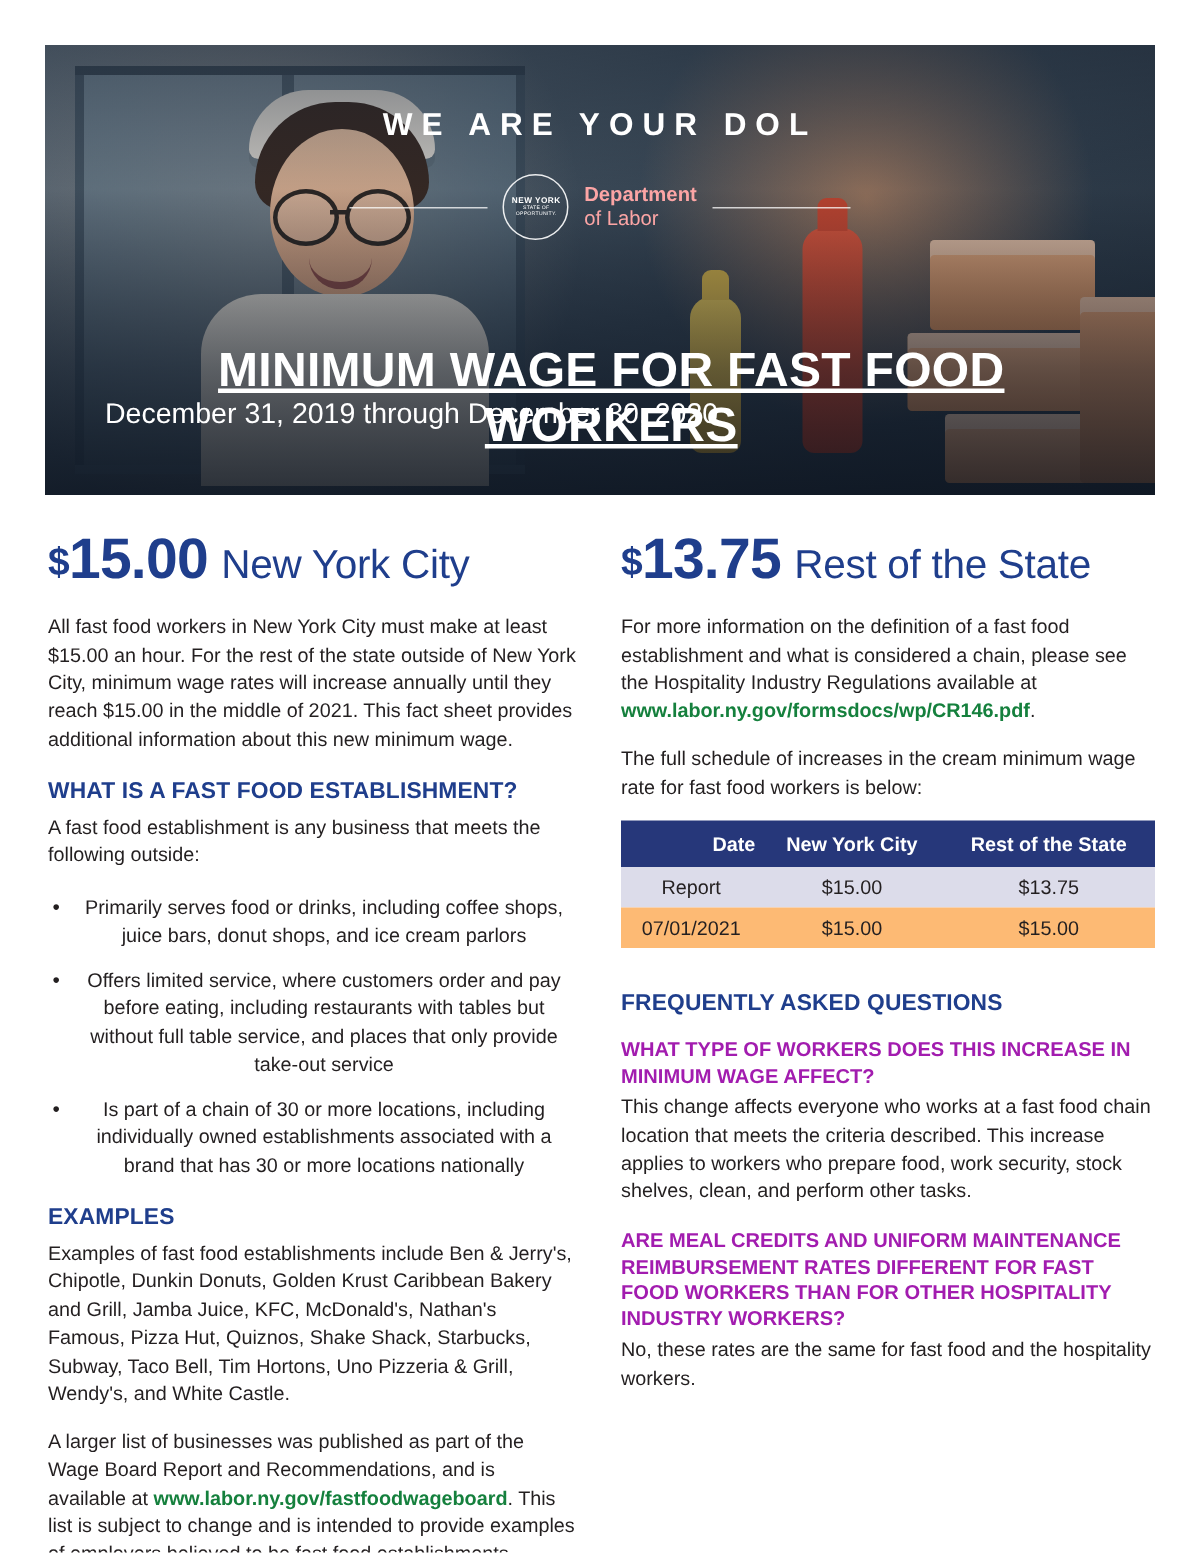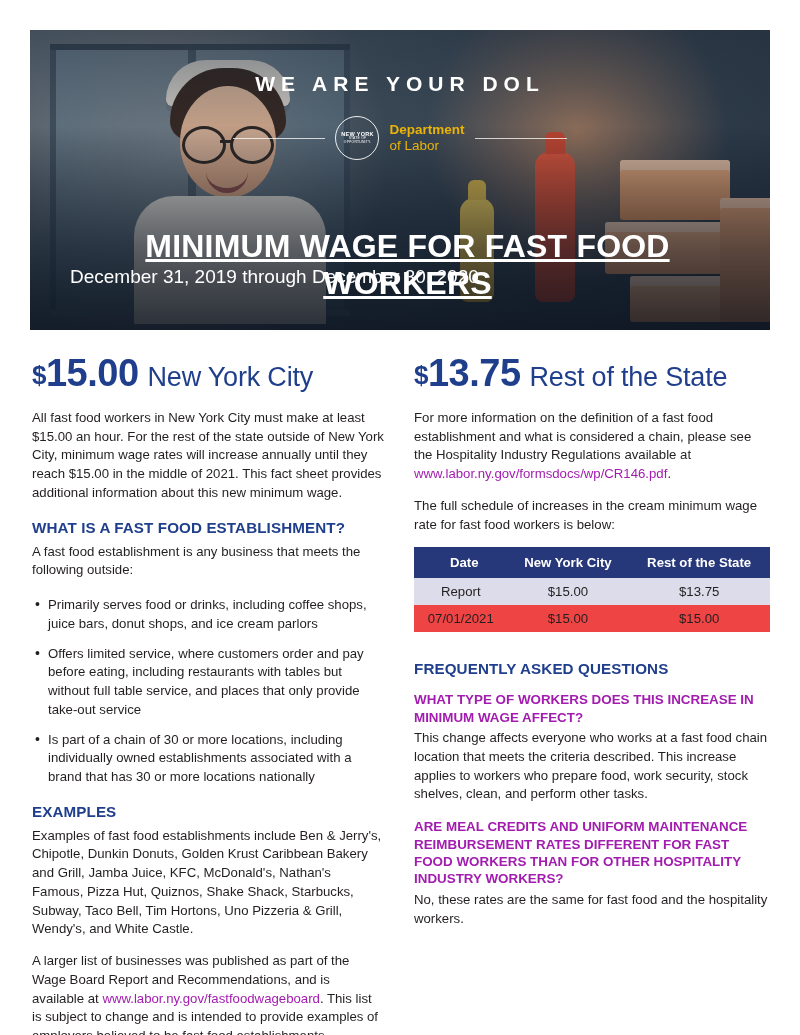--- a/index.html
+++ b/index.html
@@ -151,21 +151,21 @@
   .seal {
     width: 42px; height: 42px; border-radius: 50%;
     border: 1.5px solid rgba(255,255,255,0.9);
     display: flex; flex-direction: column; align-items: center; justify-content: center;
     color: #fff; line-height: 1.05;
   }
   .seal .s1 { font-size: 5.5px; font-weight: bold; letter-spacing: .3px; }
   .seal .s2 { font-size: 3.4px; letter-spacing: .2px; }
   .seal .s3 { font-size: 3.4px; letter-spacing: .2px; }
   .dept {
-    color: #eab308; font-size: 13.5px; line-height: 1.2; text-align: left;
+    color: #fca5a5; font-size: 13.5px; line-height: 1.2; text-align: left;
   }
   .dept b { font-weight: bold; display:block; }
 
   .hero-title {
     position: absolute;
     left: 55px; right: 40px; top: 198px;
     color: #ffffff;
     font-size: 32px;
     font-weight: bold;
     letter-spacing: 0.2px;
@@ -224,61 +224,62 @@
     color: #a21caf;
     font-size: 13.4px;
     font-weight: bold;
     margin: 14px 0 3px 0;
     line-height: 1.3;
   }
   ul.bullets {
     margin: 16px 0 10px 0;
     padding: 0 0 0 16px;
     list-style: none;
+    text-align: center;
   }
   ul.bullets li {
     position: relative;
     font-size: 13.2px;
     line-height: 1.42;
     margin-bottom: 11px;
     color: #231f20;
   }
   ul.bullets li:before {
     content: "•";
     position: absolute;
     left: -13px;
     top: -1px;
     color: #231f20;
     font-size: 14px;
   }
-  b.blue { color: #a21caf; font-weight: normal; }
+  b.blue { color: #15803d; font-weight: bold; }
 
   
   table.rates {
     width: 100%;
     border-collapse: collapse;
     margin: 6px 0 4px 0;
     font-size: 13.2px;
   }
   table.rates thead th {
     background: #26377a;
     color: #ffffff;
     font-weight: bold;
     padding: 8px 4px;
     text-align: center;
     font-size: 13.2px;
   }
-  table.rates thead th:first-child { text-align: left; padding-left: 36px; }
+  table.rates thead th:first-child { text-align: right; padding-left: 36px; }
   table.rates tbody td {
     padding: 6px 4px;
     text-align: center;
     color: #231f20;
   }
   table.rates tbody tr.alt { background: #dcdcea; }
-  table.rates tbody tr.plain { background: #ef4444; }
+  table.rates tbody tr.plain { background: #fdba74; }
 </style>
 </head>
 <body>
 
 <div class="page">
 
   <div class="hero">
     <div class="hero-photo">
       <div class="hero-win"></div>
       <div class="p-cap"></div>

